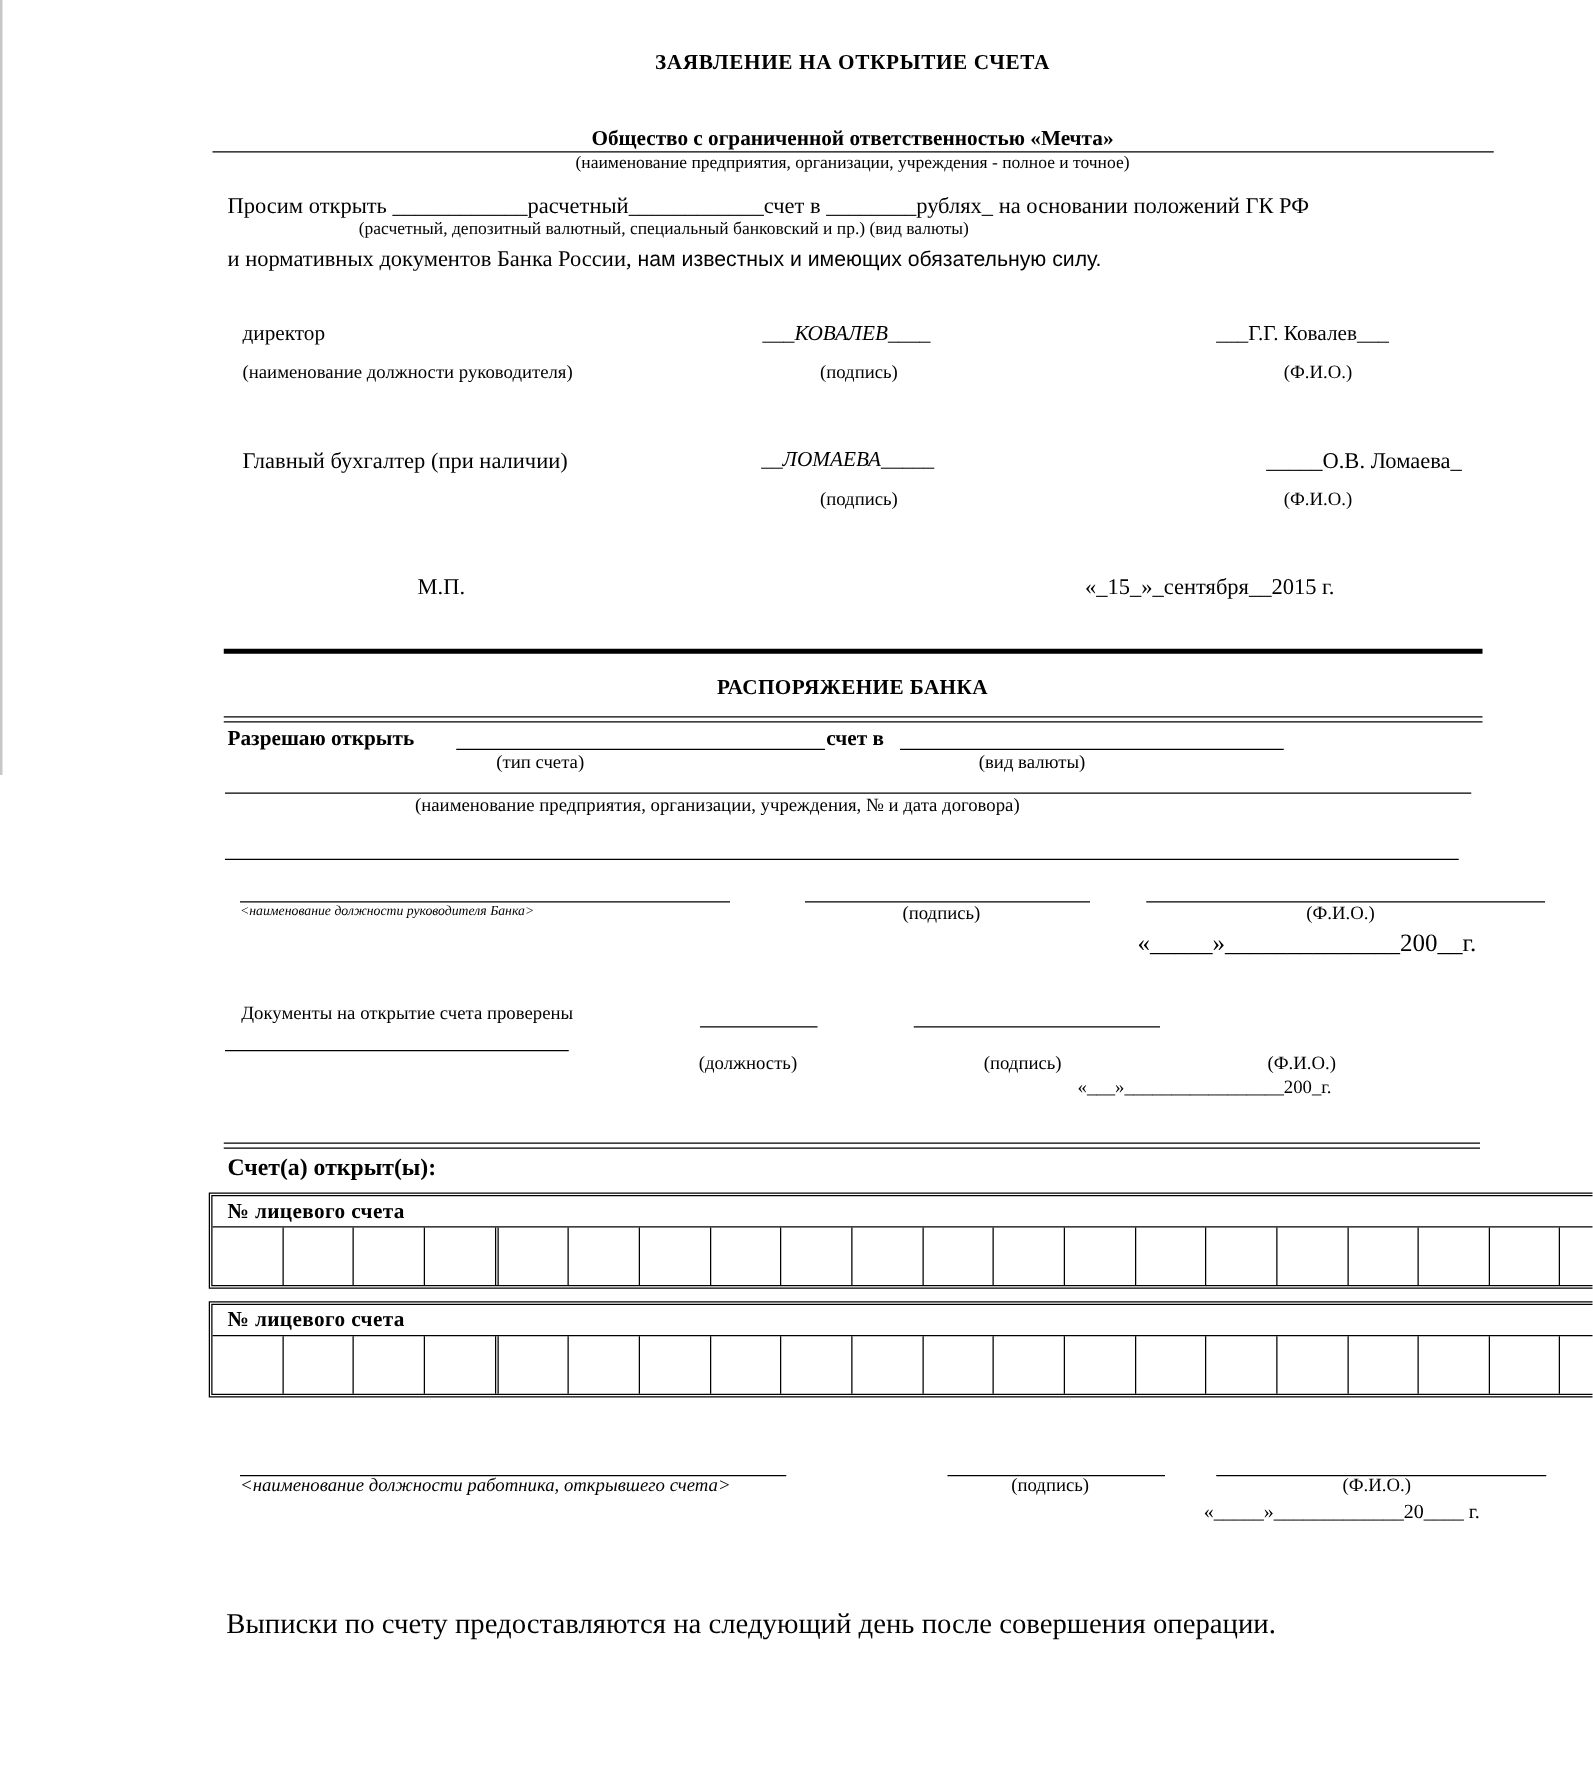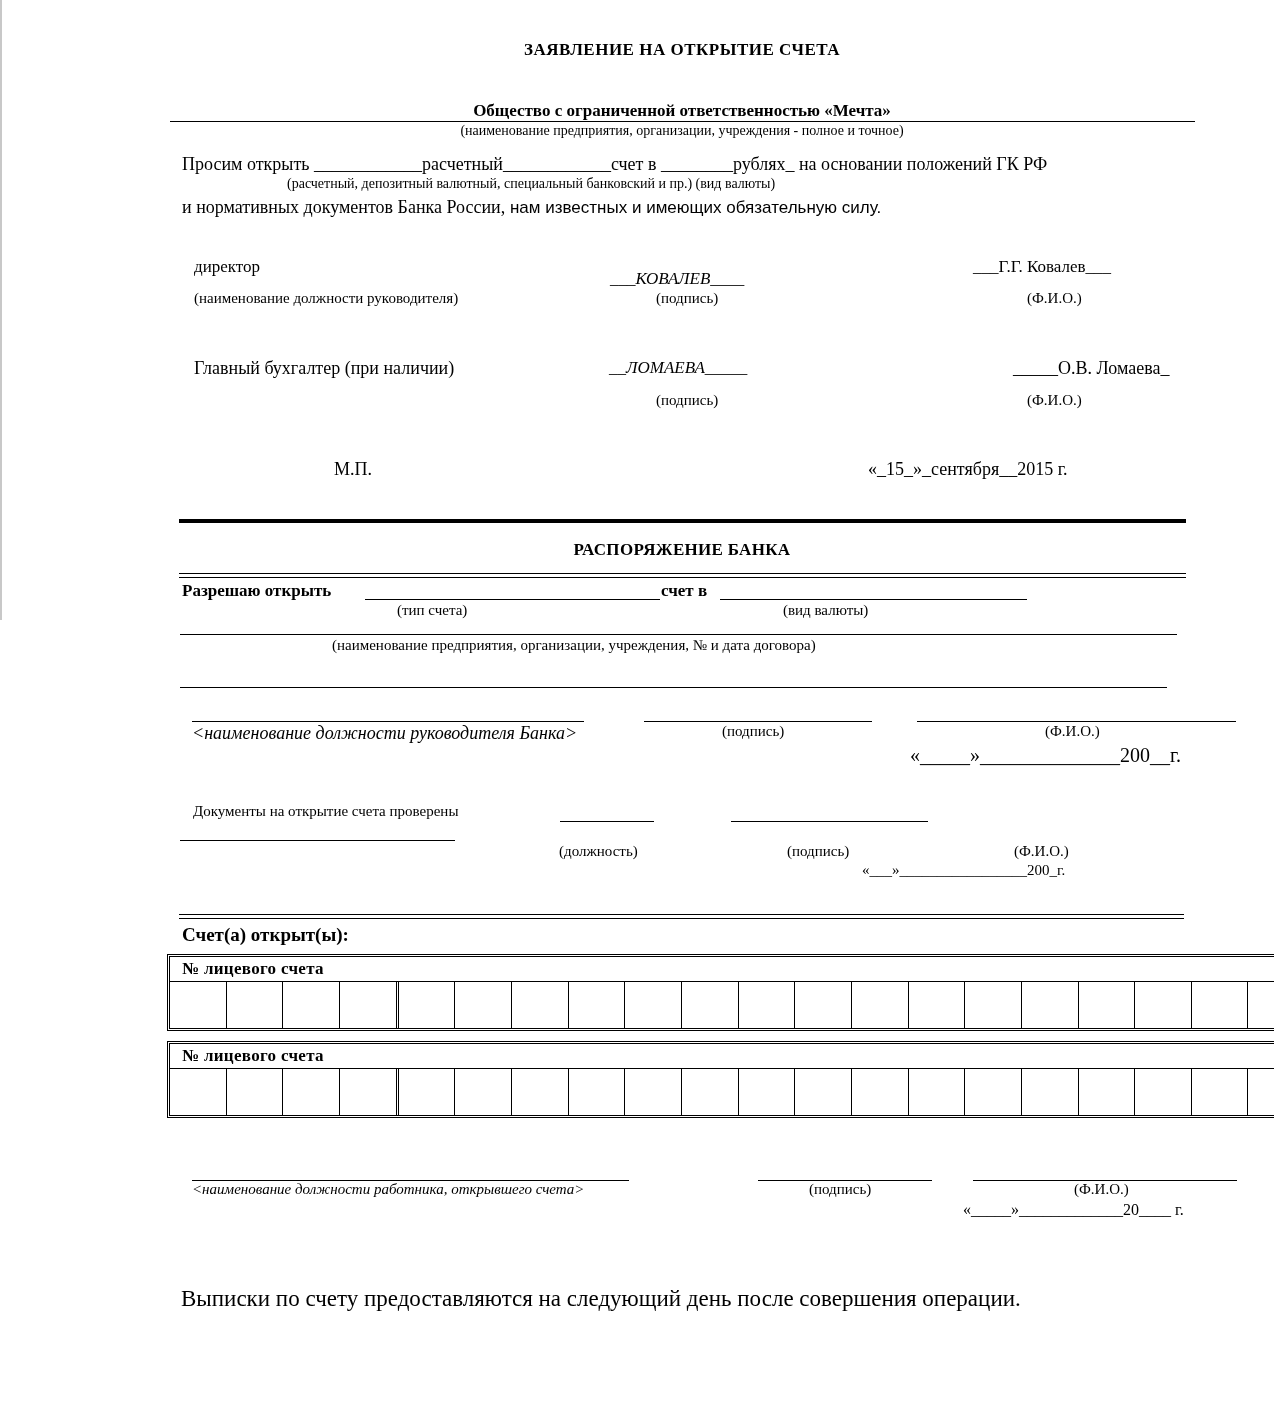--- a/index.html
+++ b/index.html
@@ -36,21 +36,21 @@
   <span>____________</span><span>расчетный</span><span>____________</span><span>счет в</span>
   <span>________</span><span>рублях_</span>
   <span>на основании положений ГК РФ</span>
 </div>
 <div class="abs t" style="left:287px; top:176px; font-size:14px;">(расчетный, депозитный валютный, специальный банковский и пр.) (вид валюты)</div>
 <div class="abs" style="left:182px; top:197px; font-size:18px;">
   <span class="t">и нормативных документов Банка России,</span><span class="sans" style="font-size:17px;"> нам известных и имеющих обязательную силу.</span>
 </div>
 
 <div class="abs t" style="left:194px; top:257px; font-size:17px;">директор</div>
-<div class="abs t" style="left:610px; top:257px; font-size:17px;margin-top:12px;">
+<div class="abs t" style="left:610px; top:257px; font-size:17px;">
   <span>___</span><span class="i">КОВАЛЕВ</span><span>____</span>
 </div>
 <div class="abs t" style="left:973px; top:257px; font-size:17px;">___Г.Г. Ковалев___</div>
 <div class="abs t" style="left:194px; top:290px; font-size:15px;">(наименование должности руководителя)</div>
 <div class="abs t" style="left:656px; top:290px; font-size:15px;">(подпись)</div>
 <div class="abs t" style="left:1027px; top:290px; font-size:15px;">(Ф.И.О.)</div>
 
 <div class="abs t" style="left:194px; top:358px; font-size:18px;">Главный бухгалтер (при наличии)</div>
 <div class="abs t" style="left:609px; top:358px; font-size:17px;">
   <span>__</span><span class="i">ЛОМАЕВА</span><span>_____</span>
@@ -74,21 +74,21 @@
 <div class="abs t" style="left:397px; top:602px; font-size:15px;">(тип счета)</div>
 <div class="abs t" style="left:783px; top:602px; font-size:15px;text-align:center;">(вид валюты)</div>
 
 <div class="uline" style="left:180px; width:997px; top:634px;"></div>
 <div class="abs t" style="left:332px; top:637px; font-size:15px;">(наименование предприятия, организации, учреждения, № и дата договора)</div>
 <div class="uline" style="left:180px; width:987px; top:687px;"></div>
 
 <div class="uline" style="left:192px; width:392px; top:721px;"></div>
 <div class="uline" style="left:644px; width:228px; top:721px;"></div>
 <div class="uline" style="left:917px; width:319px; top:721px;"></div>
-<div class="abs t i" style="left:192px; top:723px; font-size:18px;">&lt;наименование должности руководителя Банка&gt;</div>
+<div class="abs t i" style="left:192px; top:723px; font-size:11px;">&lt;наименование должности руководителя Банка&gt;</div>
 <div class="abs t" style="left:722px; top:723px; font-size:15px;">(подпись)</div>
 <div class="abs t" style="left:1045px; top:723px; font-size:15px;">(Ф.И.О.)</div>
 <div class="abs t" style="left:910px; top:744px; font-size:20px;">«_____»______________200__г.</div>
 
 <div class="abs t" style="left:181px; top:803px; font-size:15px;margin-left:12px;">Документы на открытие счета проверены</div>
 <div class="uline" style="left:560px; width:94px; top:821px;"></div>
 <div class="uline" style="left:731px; width:197px; top:821px;"></div>
 <div class="uline" style="left:180px; width:275px; top:840px;"></div>
 <div class="abs t" style="left:559px; top:843px; font-size:15px;">(должность)</div>
 <div class="abs t" style="left:787px; top:843px; font-size:15px;">(подпись)</div>

